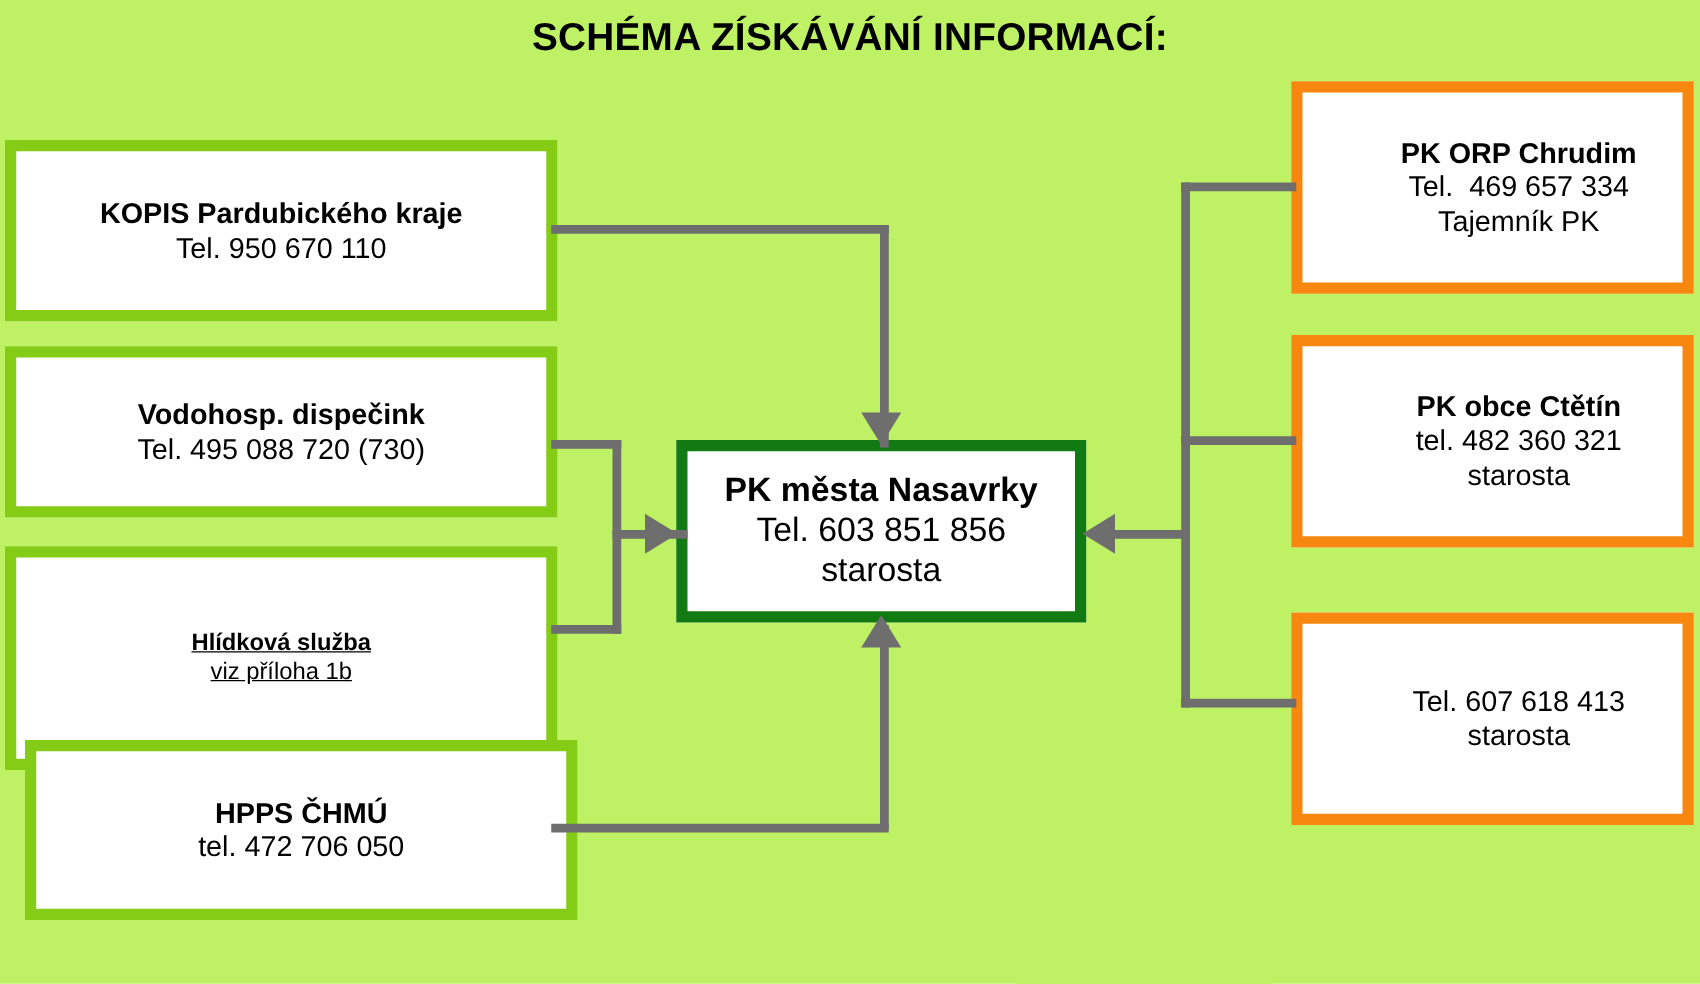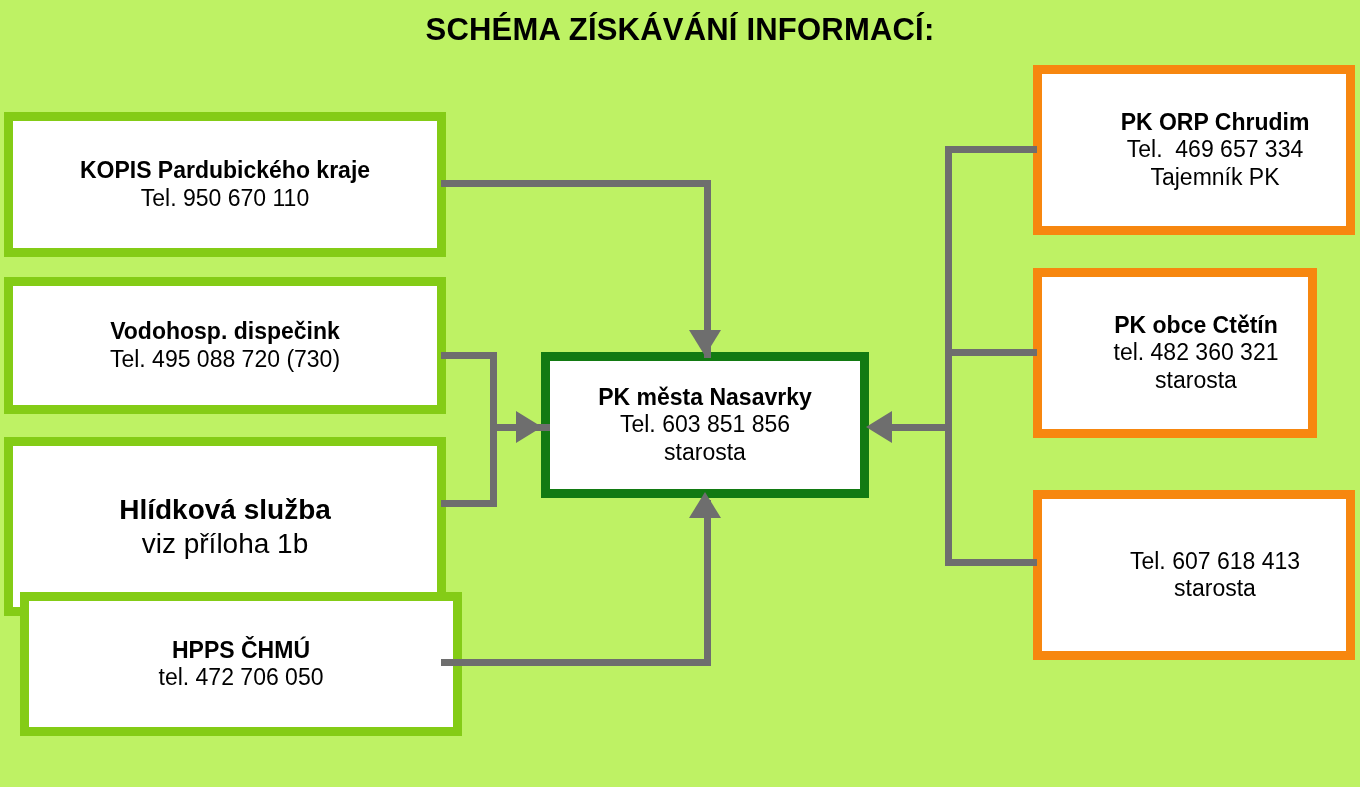--- a/index.html
+++ b/index.html
@@ -52,29 +52,29 @@
   }
   .node .ln.b { font-weight: bold; }
 
   .node.blue   { border: 9px solid #84cc16; }
   .node.green  { border: 9px solid #127a12; }
   .node.orange { border: 9px solid #f7870f; padding-left: 42px; }
 
   
   #node-kopis     { left: 4px;  top: 112px; width: 442px; height: 145px;  font-size: 23px; }
   #node-vodohosp  { left: 4px;  top: 277px; width: 442px; height: 137px;  font-size: 23px; }
-  #node-hlidkova  { left: 4px;  top: 437px; width: 442px; height: 179px;  font-size: 28px; }
+  #node-hlidkova  { left: 4px;  top: 437px; width: 442px; height: 179px;  font-size: 19px; text-decoration: underline; }
   #node-hpps      { left: 20px;  top: 592px; width: 442px; height: 144px;  font-size: 23px; }
 
   
-  #node-pk-nasavrky { left: 541px; top: 352px; width: 328px; height: 146px; font-size: 23px; }
+  #node-pk-nasavrky { left: 541px; top: 352px; width: 328px; height: 146px; font-size: 27px; }
 
   
   #node-orp-chrudim    { left: 1033px; top: 65px;  width: 322px; height: 170px; font-size: 23px; }
-  #node-obce-ctetin    { left: 1033px; top: 268px; width: 284px; height: 170px; font-size: 23px; }
+  #node-obce-ctetin    { left: 1033px; top: 268px; width: 322px; height: 170px; font-size: 23px; }
   #node-obce-krizanovice { left: 1033px; top: 490px; width: 322px; height: 170px; font-size: 23px; }
 
   
   .conn {
     position: absolute;
     background: #6e6e6e;
   }
   .conn.h { height: 7px; }
   .conn.v { width: 7px; }
 

